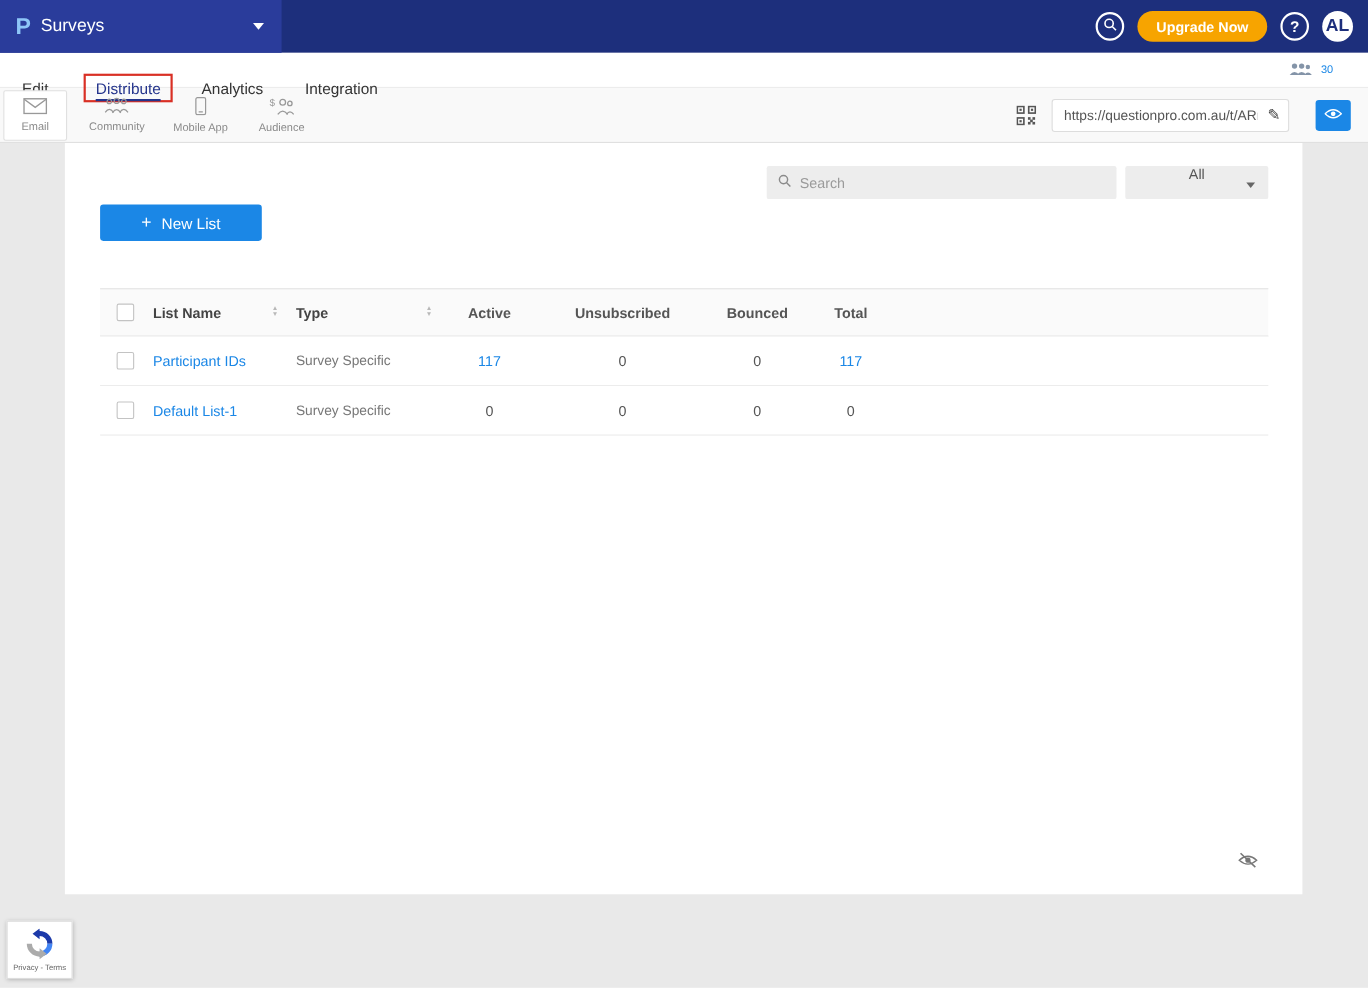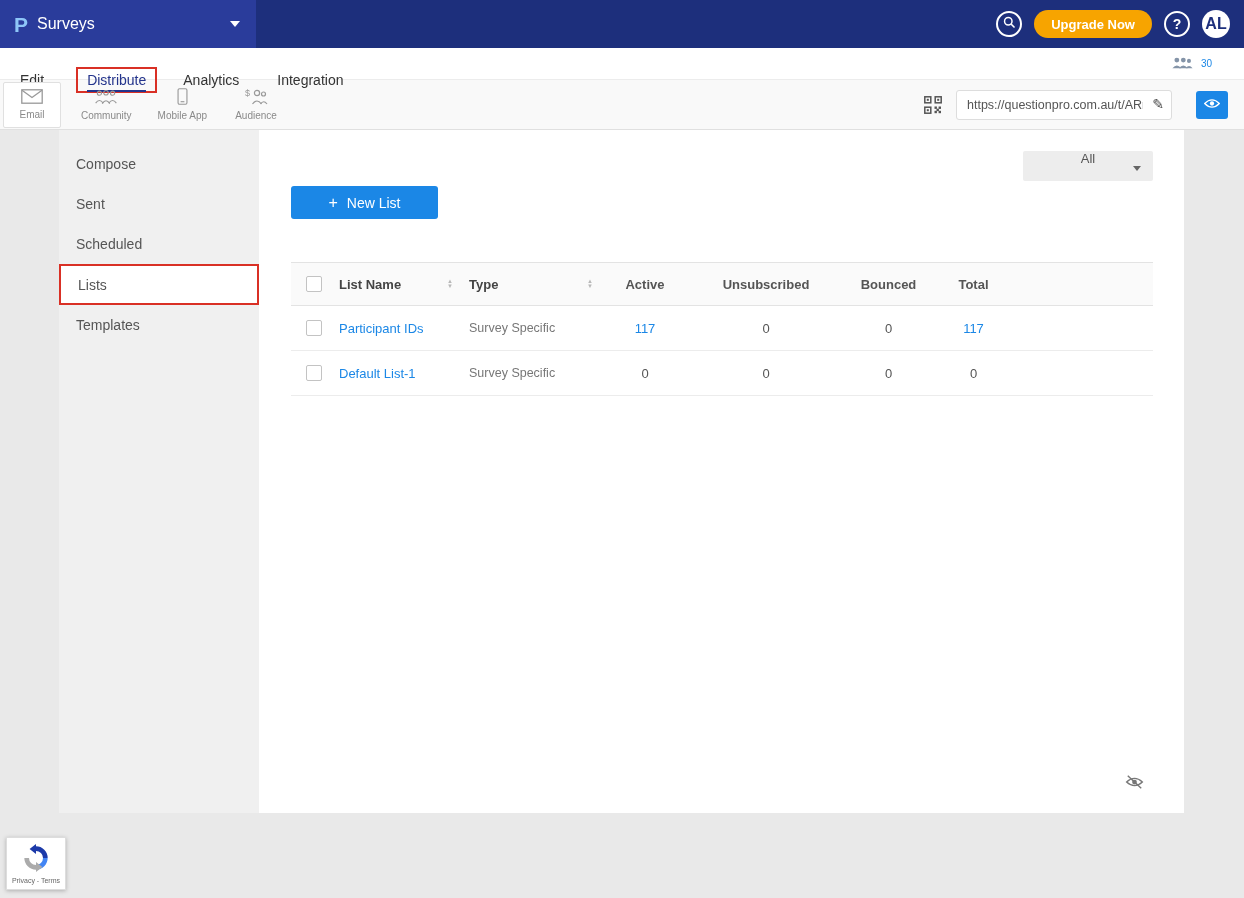--- a/index.html
+++ b/index.html
@@ -193,30 +193,32 @@
         <svg width="16" height="11" viewBox="0 0 24 16">
             <path d="M1 8 Q12 -3 23 8 Q12 19 1 8 Z" fill="none" stroke="#fff" stroke-width="2"></path>
             <circle cx="12" cy="8" r="3.2" fill="#fff"></circle>
           </svg>
       </span>
     </button>
   </div>
 </div>
 
 <div class="content">
-  <aside>
-    <div class="side-item">Compose</div>
-    <div class="side-item">Sent</div>
-    <div class="side-item">Scheduled</div>
-    <div class="side-item selected">Lists</div>
-    <div class="side-item">Templates</div>
-  </aside>
 
   <main>
     <div class="filters">
+      <div class="search-box">
+        <span>
+          <svg width="13" height="13" viewBox="0 0 16 16">
+              <circle cx="6.5" cy="6.5" r="4.6" fill="none" stroke="#8a8a8a" stroke-width="1.6"></circle>
+              <line x1="10" y1="10" x2="14.2" y2="14.2" stroke="#8a8a8a" stroke-width="1.6"></line>
+            </svg>
+        </span>
+        <input type="text" placeholder="Search" style="">
+      </div>
       <div class="select-box">
         <span>All</span>
         <span class="select-caret"></span>
       </div>
     </div>
 
     <button class="new-list">
       <span class="plus">+</span>
       <span>New List</span>
     </button>

